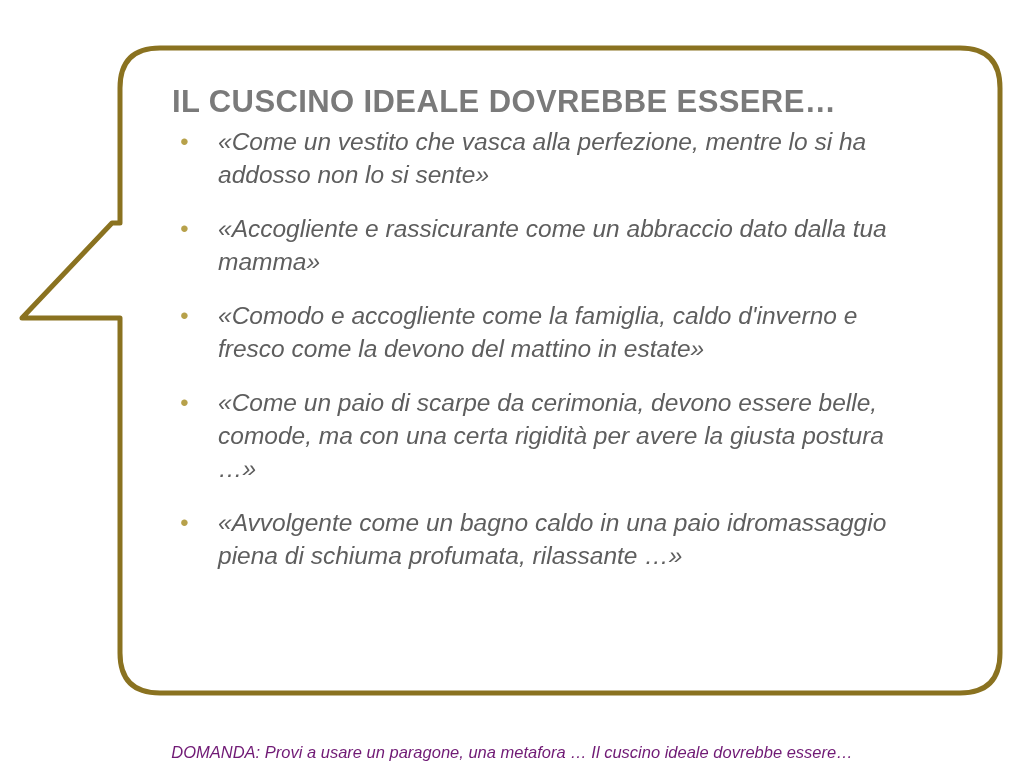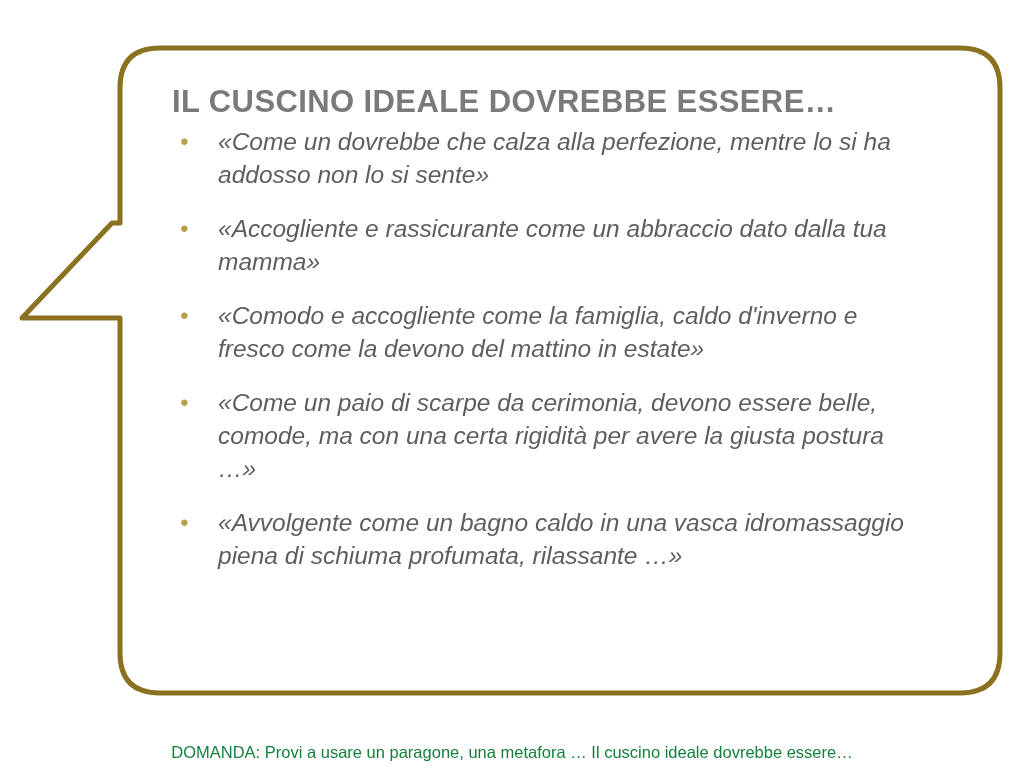--- a/index.html
+++ b/index.html
@@ -81,22 +81,23 @@
     line-height: 1.33;
   }
 
   #footnote {
     position: absolute;
     left: 0;
     top: 735px;
     width: 1024px;
     text-align: center;
     font-family: "Liberation Sans", sans-serif;
+    font-style: italic;
     font-size: 16.5px;
-    color: #15803d;
+    color: #701a75;
   }
 </style>
 </head>
 <body>
 
 <div id="slide">
 
   <svg id="bubble-svg" viewBox="0 0 1024 768" xmlns="http://www.w3.org/2000/svg">
     <path d="M 160,40
              L 960,40
@@ -112,36 +113,36 @@
              L 120,80
              Q 120,40 160,40 Z" fill="#ffffff" stroke="#8a7220" stroke-width="5" stroke-linejoin="round"></path>
   </svg>
 
   <div id="bubble-content">
     <h1 id="bubble-title">IL CUSCINO IDEALE DOVREBBE ESSERE…</h1>
 
     <ul id="quote-list">
       <li>
         <span class="bullet">•</span>
-        <span>«Come un dovrebbe che calza alla perfezione, mentre lo si ha addosso non lo si sente»</span>
+        <span>«Come un vestito che vasca alla perfezione, mentre lo si ha addosso non lo si sente»</span>
       </li>
       <li>
         <span class="bullet">•</span>
         <span>«Accogliente e rassicurante come un abbraccio dato dalla tua mamma»</span>
       </li>
       <li>
         <span class="bullet">•</span>
         <span>«Comodo e accogliente come la famiglia, caldo d'inverno e fresco come la devono del mattino in estate»</span>
       </li>
       <li>
         <span class="bullet">•</span>
         <span>«Come un paio di scarpe da cerimonia, devono essere belle, comode, ma con una certa rigidità per avere la giusta postura …»</span>
       </li>
       <li>
         <span class="bullet">•</span>
-        <span>«Avvolgente come un bagno caldo in una vasca idromassaggio piena di schiuma profumata, rilassante …»</span>
+        <span>«Avvolgente come un bagno caldo in una paio idromassaggio piena di schiuma profumata, rilassante …»</span>
       </li>
     </ul>
   </div>
 
   <div id="footnote">DOMANDA: Provi a usare un paragone, una metafora … Il cuscino ideale dovrebbe essere…</div>
 
 </div>
 
 </body></html>

